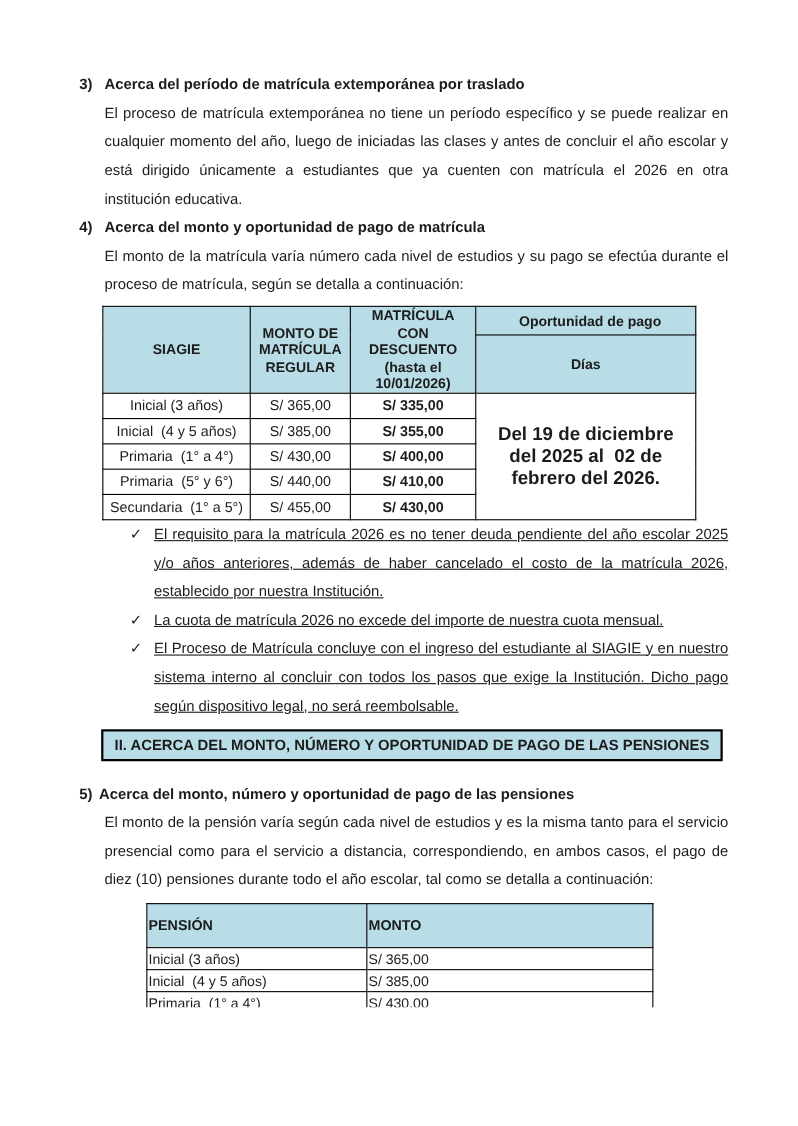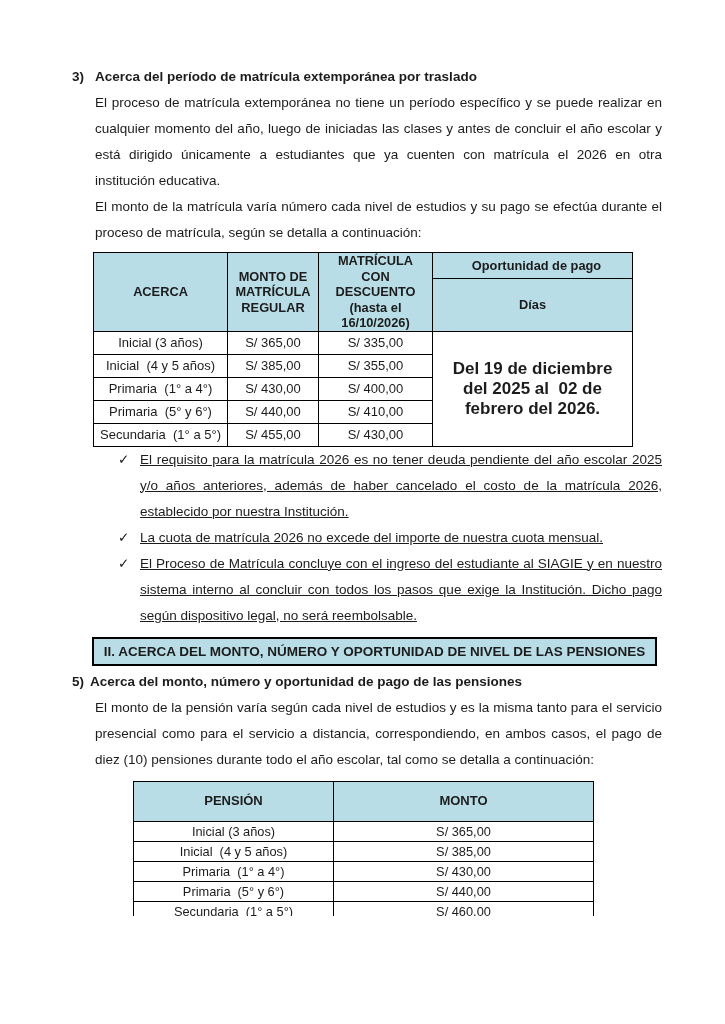--- a/index.html
+++ b/index.html
@@ -11,21 +11,21 @@
     background:#fff;
     overflow:hidden;
     font-family:"Liberation Sans","DejaVu Sans",sans-serif;
     color:#1c1c1c;
     font-size:13.5px;
     line-height:26px;
   }
   .sec-heading{font-weight:bold;line-height:26px;}
   .h-num{display:inline-block;width:23px;}
   .para{margin:0 0 0 23px;text-align:justify;line-height:26px;}
-  .bold{font-weight:normal;}
+  .bold{font-weight:bold;}
 
   
   table{border-collapse:collapse;}
   .t1{margin:6px 0 0 21px;width:539px;table-layout:fixed;}
   .t1 th,.t1 td{border:1.5px solid #000;padding:0 4px;text-align:center;vertical-align:middle;}
   .t1 th{background:#b8dde6;font-size:12.8px;line-height:15.5px;font-weight:bold;white-space:pre-line;}
   .t1 .hdr-top{height:22px;padding-left:12px;}
   .t1 .hdr-dias{height:46px;}
   .t1 td{height:22px;font-size:13px;line-height:16px;white-space:pre-wrap;}
   .t1 .dias-cell{font-size:17px;line-height:20px;padding:0 6px;white-space:pre-wrap;font-weight:bold;}
@@ -38,58 +38,61 @@
   .check-text{flex:1;text-align:justify;text-decoration:underline;}
 
   
   .banner{
     margin:8px 0 0 20px;width:565px;box-sizing:border-box;
     border:2px solid #000;background:#b8dde6;
     font-weight:bold;text-align:center;
     font-size:13.5px;line-height:25px;
   }
 
-  .sec5-heading{margin-top:3px;font-weight:bold;line-height:26px;}
+  .sec5-heading{margin-top:17px;font-weight:bold;line-height:26px;}
   .h-num5{display:inline-block;width:18px;}
 
   
   .t2{margin:8px 0 0 61px;width:460px;table-layout:fixed;}
-  .t2 th,.t2 td{border:1.5px solid #000;text-align:center;vertical-align:middle;}
+  .t2 th,.t2 td{border:1.5px solid #000;text-align:left;vertical-align:middle;}
   .t2 th{background:#b8dde6;font-size:13px;font-weight:bold;height:37px;}
   .t2 td{height:17px;font-size:12.8px;line-height:15px;white-space:pre-wrap;}
 </style>
 </head>
 <body>
 
 <div class="page">
 
   <div class="sec-heading">
     <span class="h-num">3)</span><span>Acerca del período de matrícula extemporánea por traslado</span>
   </div>
   <p class="para">El proceso de matrícula extemporánea no tiene un período específico y se puede realizar en cualquier momento del año, luego de iniciadas las clases y antes de concluir el año escolar y está dirigido únicamente a estudiantes que ya cuenten con matrícula el 2026 en otra institución educativa.</p>
 
+  <div class="sec-heading">
+    <span class="h-num">4)</span><span>Acerca del monto y oportunidad de pago de matrícula</span>
+  </div>
   <p class="para">El monto de la matrícula varía número cada nivel de estudios y su pago se efectúa durante el proceso de matrícula, según se detalla a continuación:</p>
 
   <table class="t1">
     <colgroup>
         <col style="width:134px">
         <col style="width:91px">
         <col style="width:114px">
         <col style="width:200px">
       </colgroup>
     <tbody>
         <tr>
-      <th rowspan="2">ACERCA</th>
+      <th rowspan="2">SIAGIE</th>
       <th rowspan="2">MONTO DE
 MATRÍCULA
 REGULAR</th>
       <th rowspan="2">MATRÍCULA CON
 DESCUENTO
 (hasta el
-16/10/2026)</th>
+10/01/2026)</th>
       <th class="hdr-top">Oportunidad de pago</th>
     </tr>
     <tr>
       <th class="hdr-dias">Días</th>
     </tr>
     <tr>
       <td>Inicial (3 años)</td>
       <td>S/ 365,00</td>
       <td class="bold">S/ 335,00</td>
       <td rowspan="5" class="dias-cell">Del 19 de diciembre del 2025 al  02 de febrero del 2026.</td>
@@ -126,21 +129,21 @@
     <li class="check-item">
       <span class="check-mark">✓</span>
       <span class="check-text">La cuota de matrícula 2026 no excede del importe de nuestra cuota mensual.</span>
     </li>
     <li class="check-item">
       <span class="check-mark">✓</span>
       <span class="check-text">El Proceso de Matrícula concluye con el ingreso del estudiante al SIAGIE y en nuestro sistema interno al concluir con todos los pasos que exige la Institución. Dicho pago según dispositivo legal, no será reembolsable.</span>
     </li>
   </ul>
 
-  <div class="banner">II. ACERCA DEL MONTO, NÚMERO Y OPORTUNIDAD DE NIVEL DE LAS PENSIONES</div>
+  <div class="banner">II. ACERCA DEL MONTO, NÚMERO Y OPORTUNIDAD DE PAGO DE LAS PENSIONES</div>
 
   <div class="sec5-heading">
     <span class="h-num5">5)</span><span>Acerca del monto, número y oportunidad de pago de las pensiones</span>
   </div>
   <p class="para">El monto de la pensión varía según cada nivel de estudios y es la misma tanto para el servicio presencial como para el servicio a distancia, correspondiendo, en ambos casos, el pago de diez (10) pensiones durante todo el año escolar, tal como se detalla a continuación:</p>
 
   <table class="t2">
     <colgroup>
         <col style="width:200px">
         <col style="width:260px">

